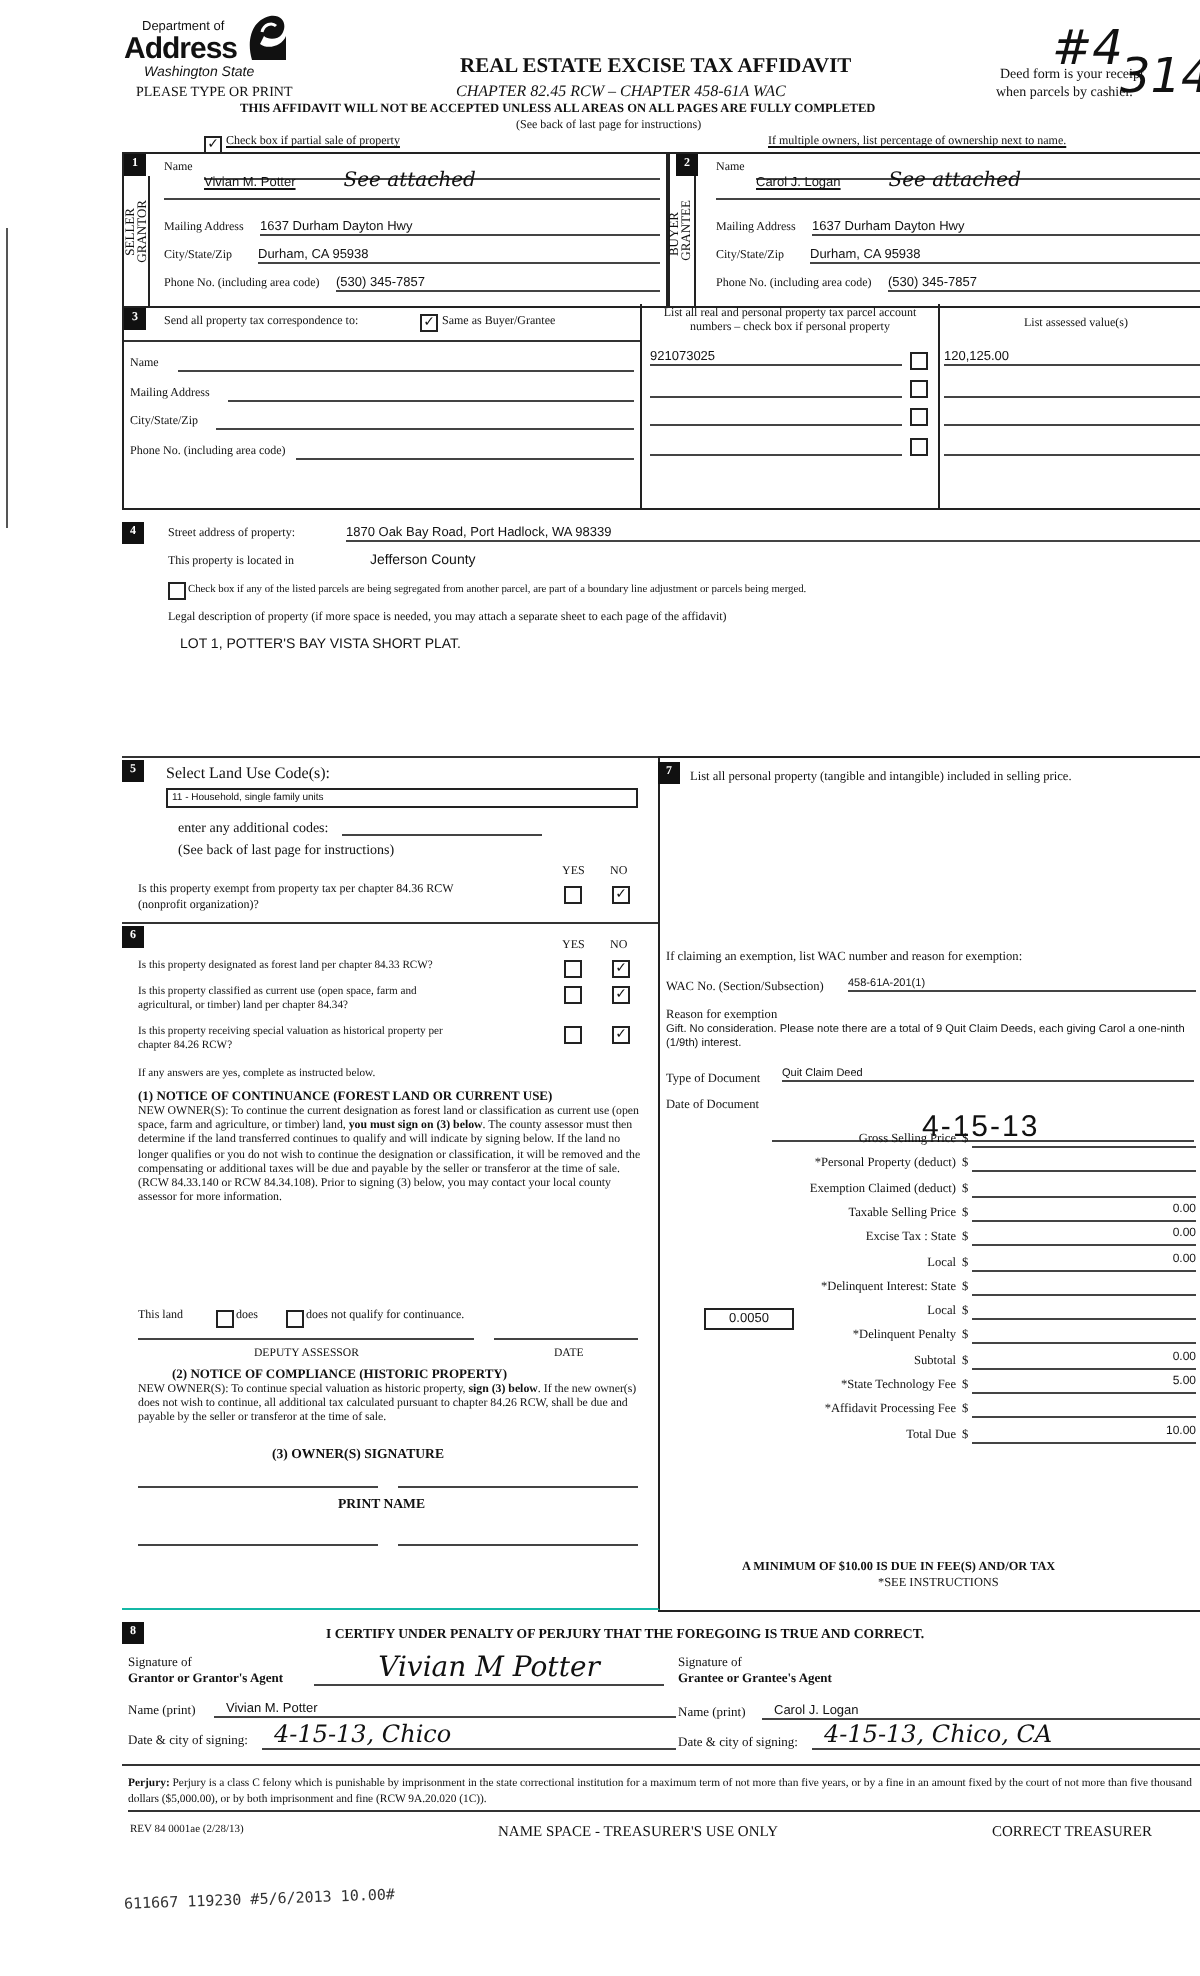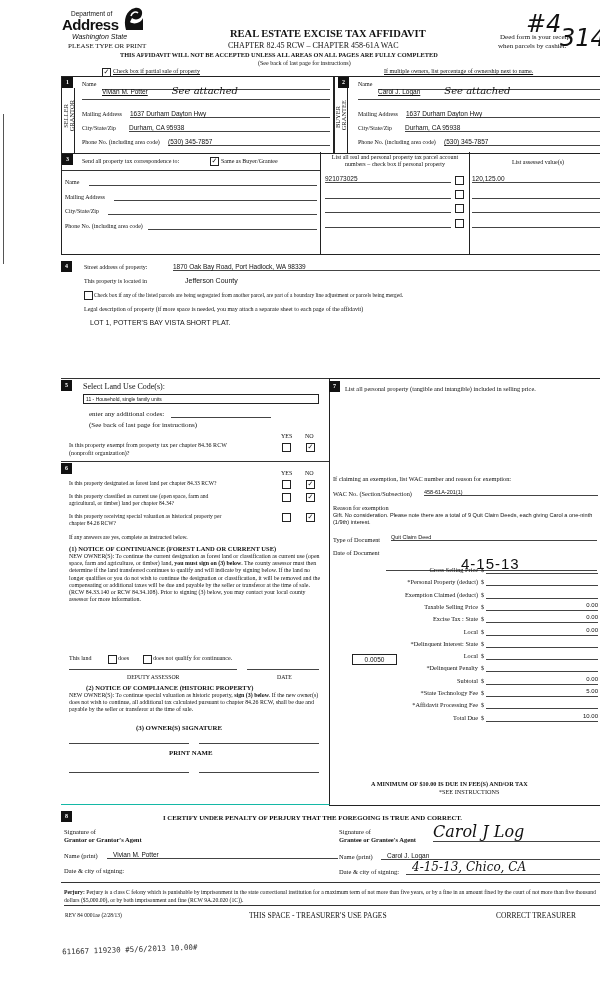--- a/index.html
+++ b/index.html
@@ -7,21 +7,21 @@
   .abs{position:absolute;}
   .sans{font-family:"Liberation Sans",sans-serif;}
   .hand{font-family:"DejaVu Serif",serif;font-style:italic;}
   .num{background:#111;color:#fff;font-size:6px;font-weight:bold;text-align:center;line-height:11px;width:11px;height:11px;}
   .box{border:1px solid #222;}
   .hl{border-top:1px solid #333;}
   .line{border-bottom:1px solid #444;}
   .cb{width:7px;height:7px;border:1px solid #222;display:inline-block;background:#fff;position:absolute;font-size:7px;line-height:7px;text-align:center;}
   .t6{font-size:6px;}
   .t7{font-size:7px;}
-  .t8{font-size:8px;}
+  .t8{font-size:8px;font-style:italic;}
   .vlab{writing-mode:vertical-rl;transform:rotate(180deg);font-size:6.5px;line-height:7px;text-align:center;}
   .fill{font-family:"Liberation Sans",sans-serif;font-size:6.5px;}
   .right{text-align:right;}
 </style>
 </head>
 <body>
 
 <div class="abs" style="left:0;top:114px;width:3px;height:150px;border-right:1px solid #555;"></div>
 
 <div class="abs" style="left:62px;top:6px;width:90px;height:50px;">
@@ -252,34 +252,35 @@
 
   <div class="abs" style="left:42px;top:401px;font-size:6.2px;font-weight:bold;">A MINIMUM OF $10.00 IS DUE IN FEE(S) AND/OR TAX</div>
   <div class="abs" style="left:110px;top:409px;font-size:6.2px;">*SEE INSTRUCTIONS</div>
 </div>
 
 <div class="abs" style="left:61px;top:806px;width:539px;height:82px;">
   <div class="abs num" style="left:0;top:5px;">8</div>
   <div class="abs" style="left:102px;top:8px;font-size:6.8px;font-weight:bold;">I CERTIFY UNDER PENALTY OF PERJURY THAT THE FOREGOING IS TRUE AND CORRECT.</div>
   <div class="abs" style="left:3px;top:22px;font-size:6.5px;">Signature of</div>
   <div class="abs" style="left:3px;top:30px;font-size:6.5px;font-weight:bold;">Grantor or Grantor's Agent</div>
+  <div class="abs line hand" style="left:96px;top:20px;width:175px;font-size:14px;text-align:center;">Vivian M Potter</div>
   <div class="abs" style="left:278px;top:22px;font-size:6.5px;">Signature of</div>
   <div class="abs" style="left:278px;top:30px;font-size:6.5px;font-weight:bold;">Grantee or Grantee's Agent</div>
-  <div class="abs line hand" style="left:372px;top:16px;width:167px;font-size:16px;">Carol J Log</div>
   <div class="abs" style="left:3px;top:46px;font-size:6.5px;">Name (print)</div>
   <div class="abs line fill" style="left:46px;top:45px;width:225px;padding-left:6px;">Vivian M. Potter</div>
   <div class="abs" style="left:278px;top:47px;font-size:6.5px;">Name (print)</div>
   <div class="abs line fill" style="left:320px;top:46px;width:219px;padding-left:6px;">Carol J. Logan</div>
   <div class="abs" style="left:3px;top:61px;font-size:6.5px;">Date &amp; city of signing:</div>
+  <div class="abs line hand" style="left:70px;top:54px;width:201px;font-size:12px;padding-left:6px;">4-15-13, Chico</div>
   <div class="abs" style="left:278px;top:62px;font-size:6.5px;">Date &amp; city of signing:</div>
   <div class="abs line hand" style="left:345px;top:54px;width:194px;font-size:12px;padding-left:6px;">4-15-13, Chico, CA</div>
   <div class="abs hl" style="left:0;top:76px;width:539px;"></div>
 </div>
 
 <div class="abs" style="left:64px;top:888px;width:536px;font-size:5.7px;line-height:8px;">
   <b>Perjury:</b><span> Perjury is a class C felony which is punishable by imprisonment in the state correctional institution for a maximum term of not more than five years, or by a fine in an amount fixed by the court of not more than five thousand dollars ($5,000.00), or by both imprisonment and fine (RCW 9A.20.020 (1C)).</span>
 </div>
 <div class="abs hl" style="left:64px;top:905px;width:536px;"></div>
 
 <div class="abs" style="left:65px;top:912px;font-size:5.5px;">REV 84 0001ae (2/28/13)</div>
-<div class="abs" style="left:249px;top:911px;font-size:7.5px;">THIS SPACE - TREASURER'S USE PAGES</div>
+<div class="abs" style="left:249px;top:911px;font-size:7.5px;">NAME SPACE - TREASURER'S USE ONLY</div>
 <div class="abs" style="left:496px;top:911px;font-size:7.5px;">CORRECT TREASURER</div>
 <div class="abs" style="left:62px;top:945px;font-family:'DejaVu Sans Mono',monospace;font-size:7.5px;transform:rotate(-2deg);color:#333;">611667 119230 #5/6/2013 10.00#</div>
 
 </body></html>

